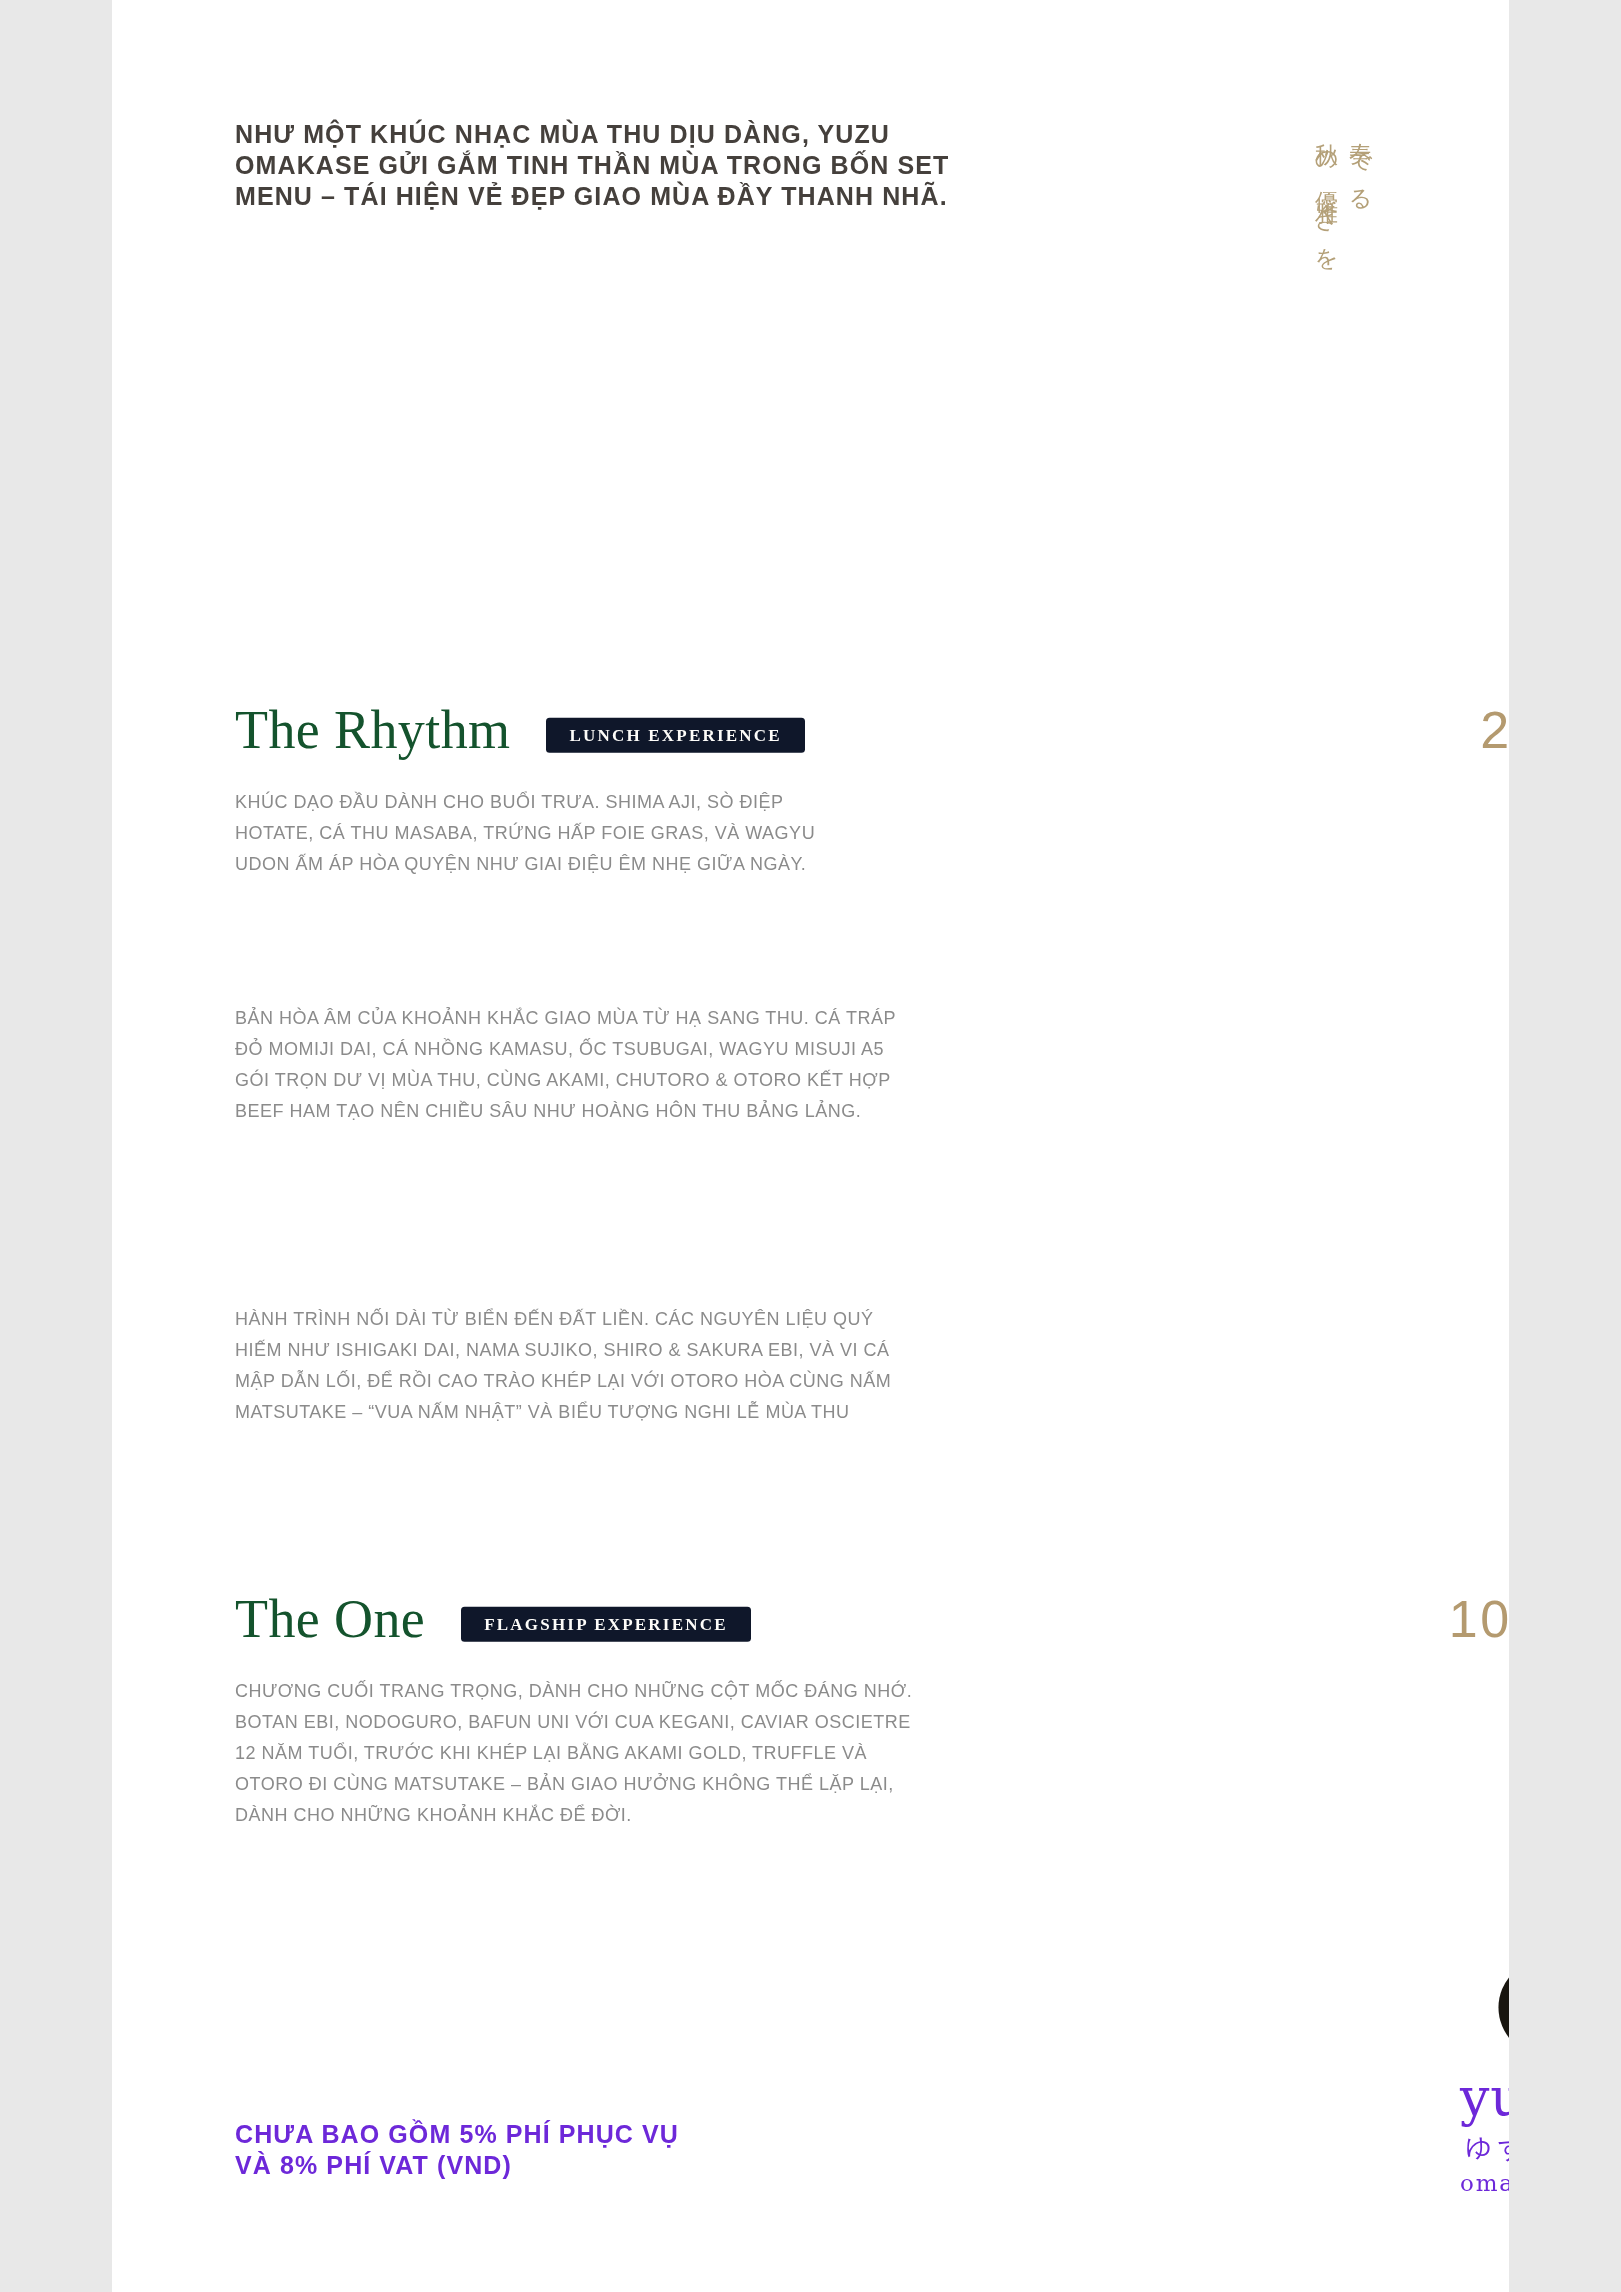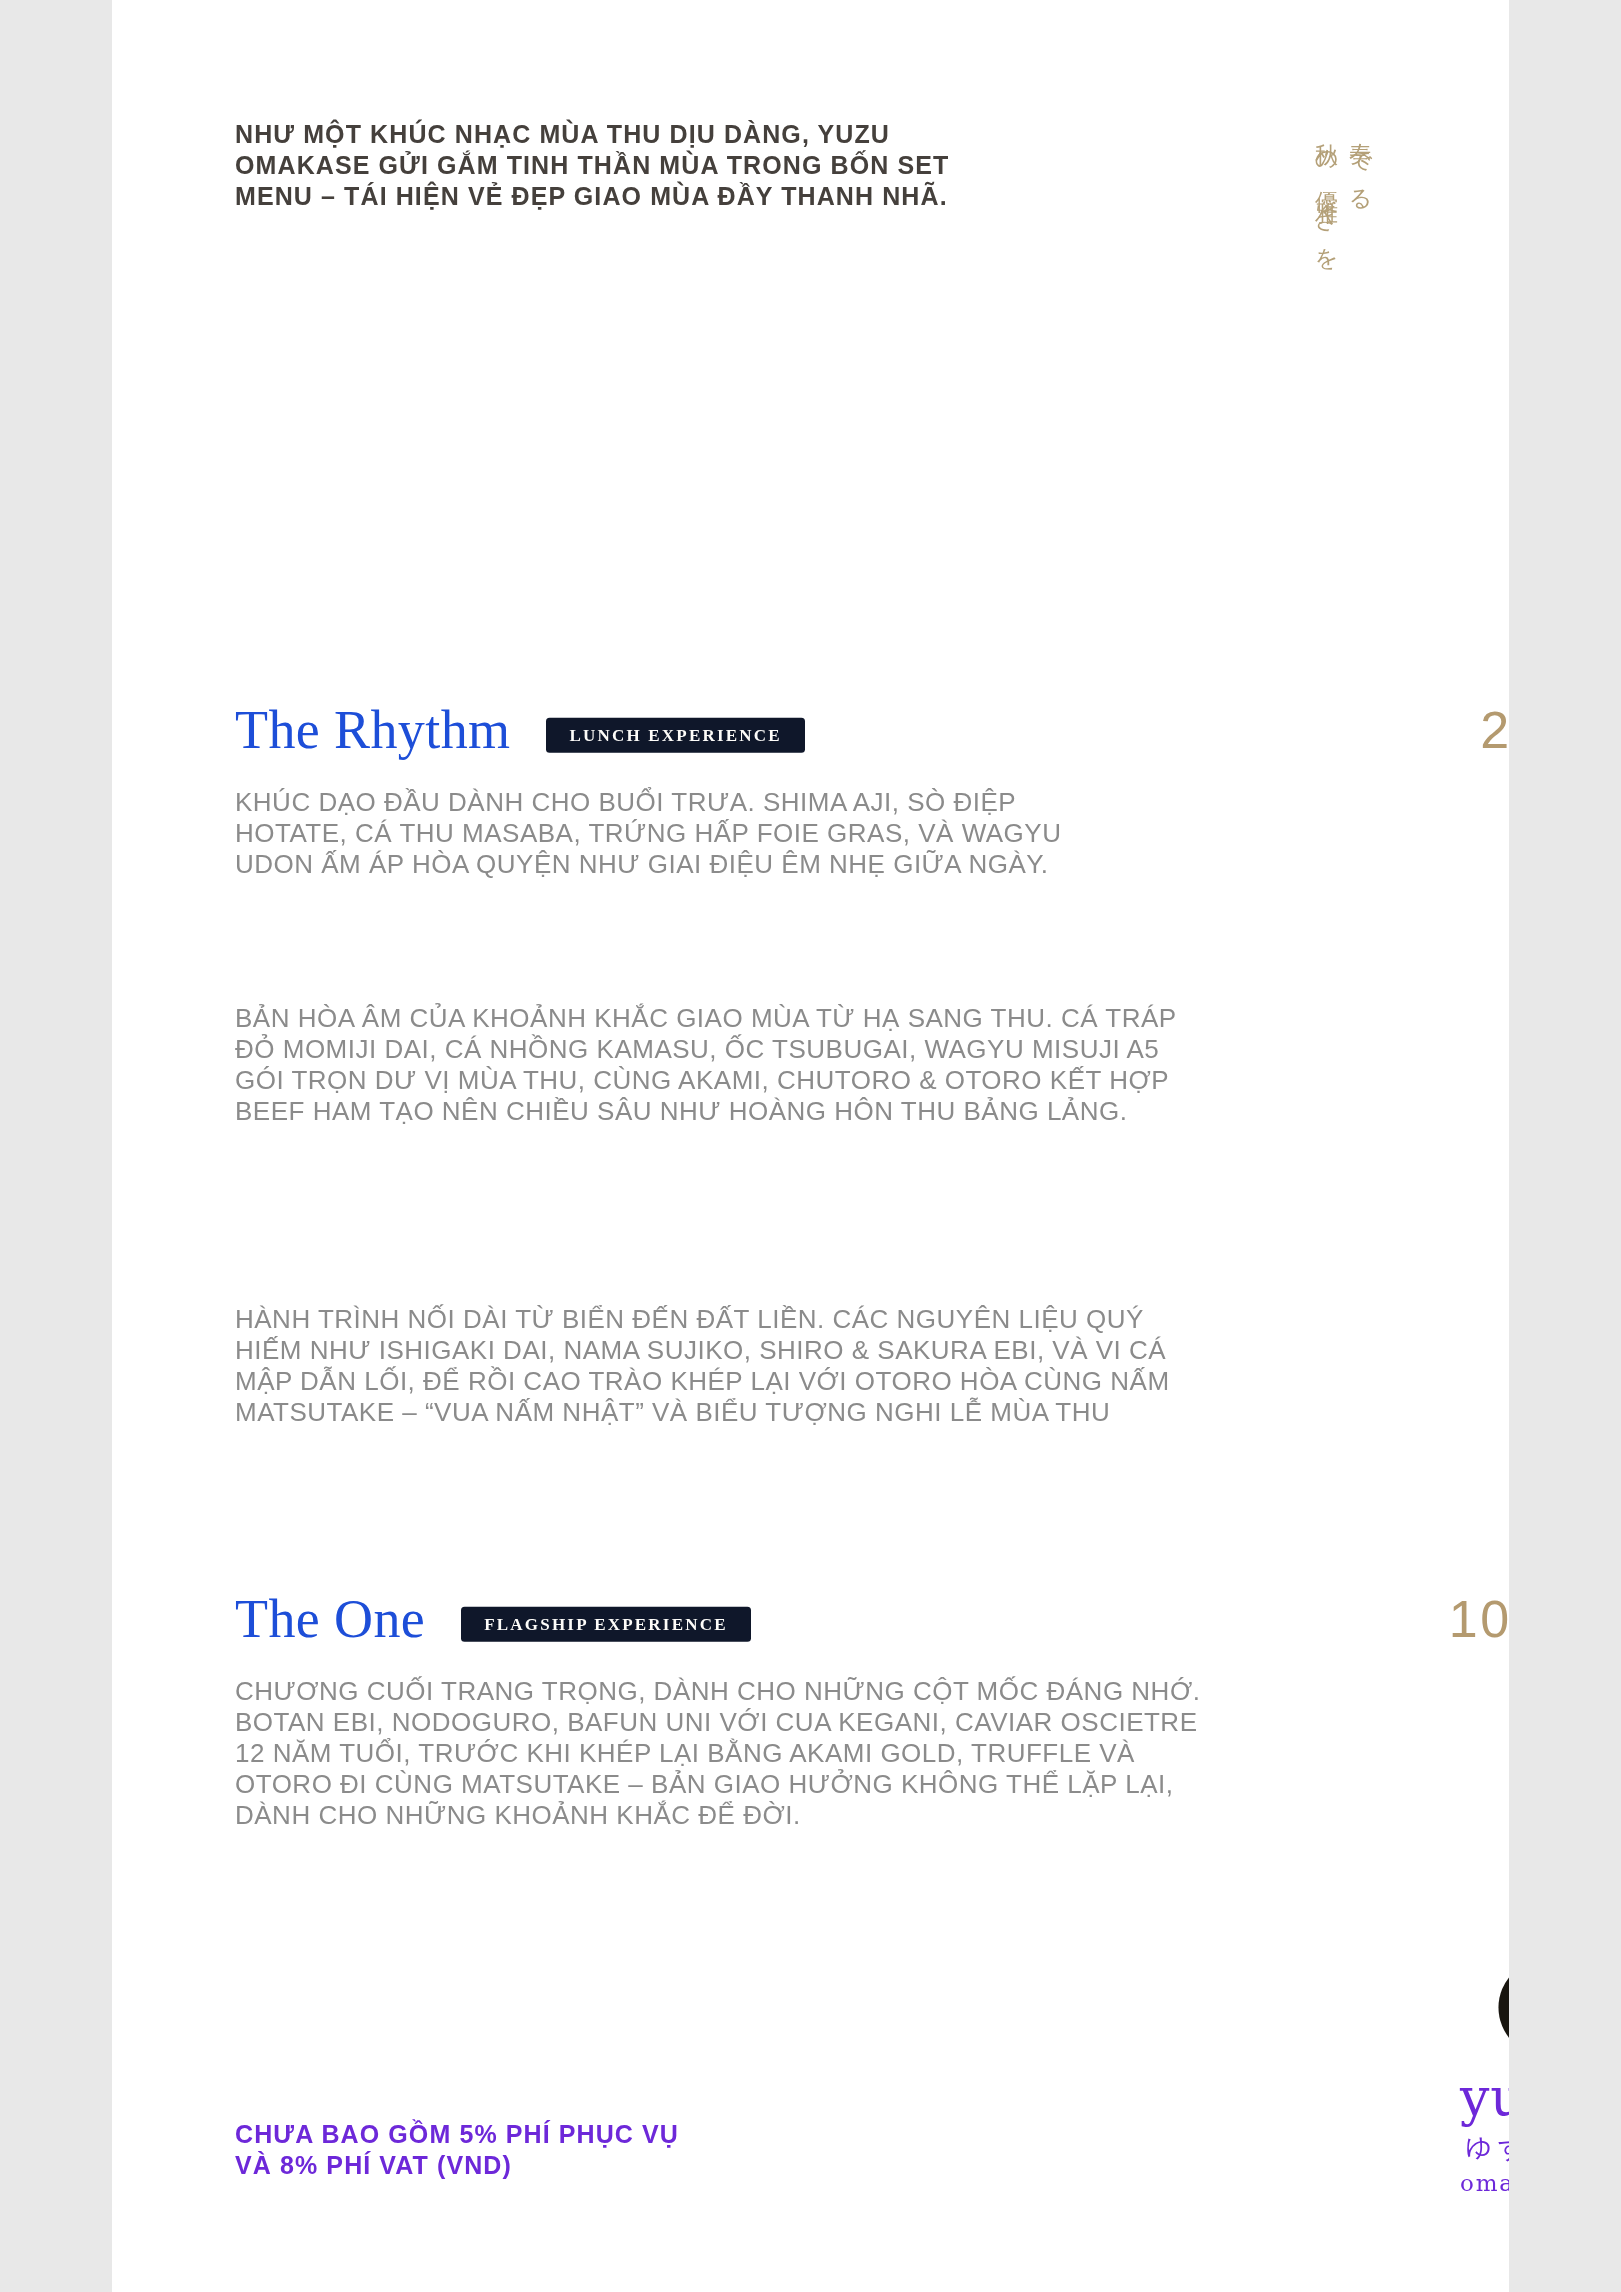--- a/index.html
+++ b/index.html
@@ -50,21 +50,21 @@
   }
   .section-row {
     display: flex;
     align-items: baseline;
   }
   .section-title {
     font-family: "Liberation Serif", serif;
     font-weight: 400;
     font-size: 54px;
     line-height: 1;
-    color: #1d4ed8;
+    color: #14532d;
     letter-spacing: 0.4px;
   }
   .badge {
     display: inline-block;
     margin-left: 36px;
     background: #0f172a;
     color: #fdfcf9;
     font-family: "Liberation Serif", serif;
     font-weight: 700;
     font-size: 17px;
@@ -77,21 +77,21 @@
     margin-left: auto;
     font-family: "Liberation Sans", sans-serif;
     font-weight: 400;
     font-size: 52px;
     line-height: 1;
     letter-spacing: 2.7px;
     color: #b49a6f;
   }
   .section-desc {
     margin-top: 27px;
-    font-size: 26px;
+    font-size: 18px;
     line-height: 31px;
     font-weight: 400;
     letter-spacing: 0.5px;
     color: #8b8b8b;
     white-space: pre-line;
     max-width: 1030px;
   }
 
   
   .footer-note {

